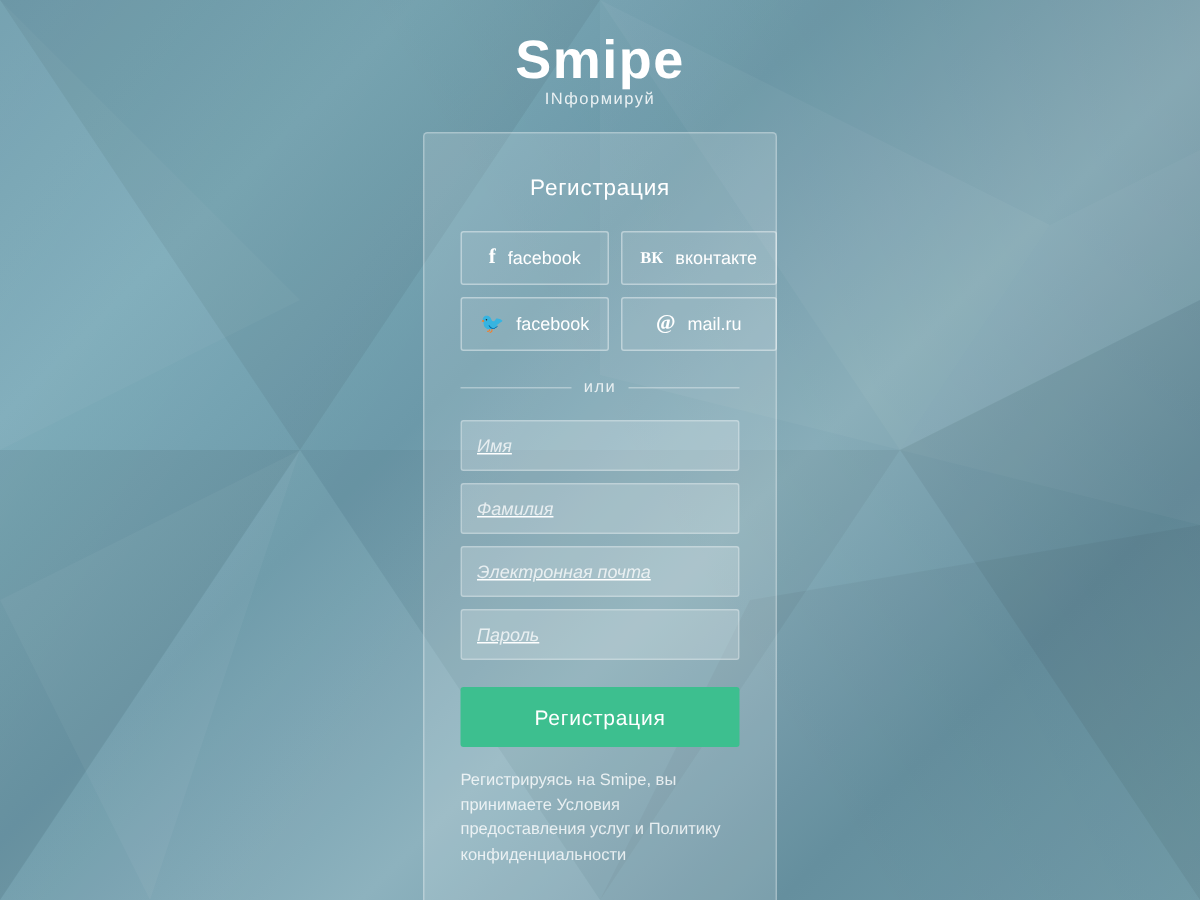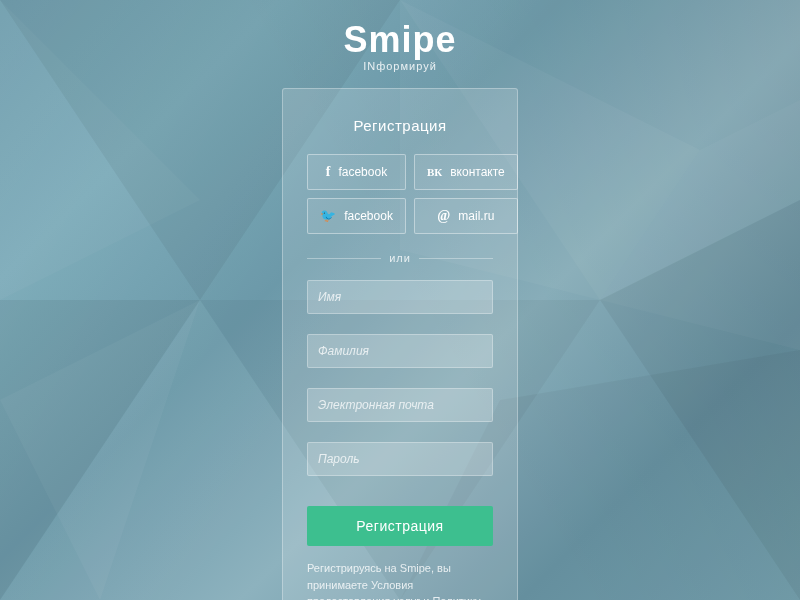--- a/index.html
+++ b/index.html
@@ -130,22 +130,23 @@
     }
 
     .form-field {
       width: 100%;
       background: rgba(255,255,255,0.2);
       border: 1px solid rgba(255,255,255,0.3);
       border-radius: 2px;
       padding: 9px 10px;
       color: white;
       font-size: 12px;
-      margin-bottom: 20px;
+      margin-bottom: 8px;
       outline: none;
+      text-decoration: underline;
     }
 
     .form-field::placeholder {
       color: rgba(255,255,255,0.75);
       font-style: italic;
       font-size: 12px;
     }
 
     .register-btn {
       width: 100%;

